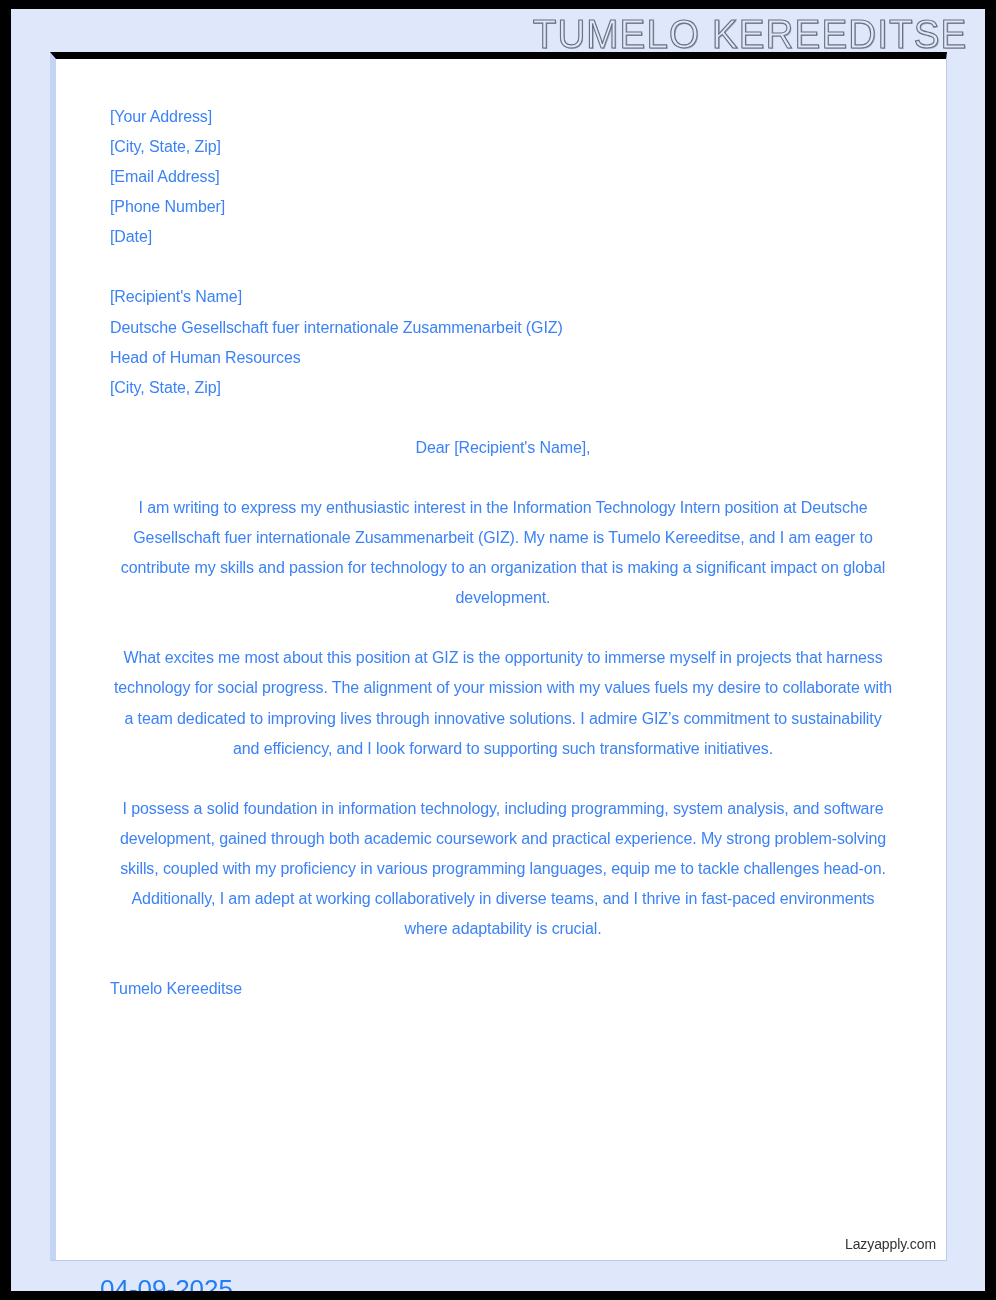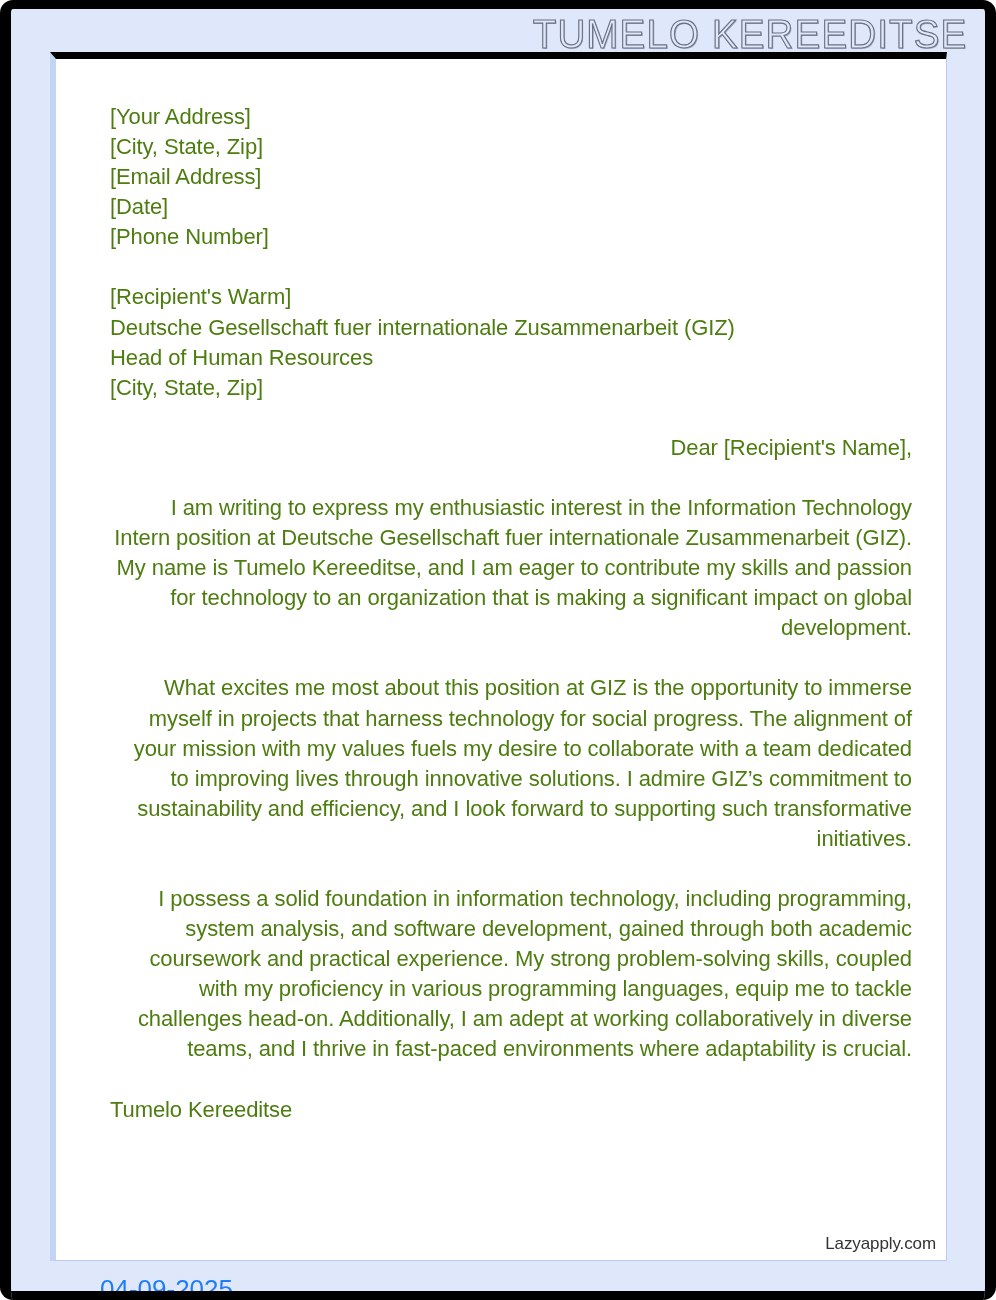--- a/index.html
+++ b/index.html
@@ -17,21 +17,20 @@
   #page {
     position: relative;
     width: 996px;
     height: 1300px;
     box-sizing: border-box;
     background: #dfe7fb;
     border-left: 11px solid #000000;
     border-right: 11px solid #000000;
     border-top: 9px solid #000000;
     overflow: hidden;
-    border-radius: 13px;
   }
 
   
   #bottom-frame {
     position: absolute;
     left: 0;
     bottom: 0;
     width: 996px;
     height: 9px;
     background: #000000;
@@ -84,51 +83,51 @@
     box-sizing: border-box;
     overflow: hidden;
   }
 
   #letter-body {
     position: absolute;
     left: 54px;
     top: 43px;
     right: 34px;
     font-family: "Liberation Sans", sans-serif;
-    font-size: 22px;
+    font-size: 16px;
     line-height: 30.1px;
-    color: #4d7c0f;
+    color: #3b82f6;
     letter-spacing: -0.1px;
   }
 
   .block {
     margin: 0 0 30px 0;
   }
   .block:last-child { margin-bottom: 0; }
 
   .line {
     white-space: pre-wrap;
   }
 
   .para {
-    margin: 0 0 30px 0;
-    text-align: right;
+    margin: 0 16px 30px 0;
+    text-align: center;
   }
 
   #signature-name {
     margin: 0;
   }
 
   
   #brand {
     position: absolute;
     right: 10px;
     bottom: 7px;
     font-family: "Liberation Sans", sans-serif;
-    font-size: 17px;
+    font-size: 14px;
     line-height: 18px;
     color: #333333;
     letter-spacing: -0.1px;
   }
 
   
   #doc-date {
     position: absolute;
     left: 89px;
     top: 1268px;
@@ -151,26 +150,26 @@
   </div>
 
   <div id="letter-card">
 
     <div id="letter-body">
 
       <div class="block">
         <div class="line">[Your Address]</div>
         <div class="line">[City, State, Zip]</div>
         <div class="line">[Email Address]</div>
+        <div class="line">[Phone Number]</div>
         <div class="line">[Date]</div>
-        <div class="line">[Phone Number]</div>
       </div>
 
       <div class="block">
-        <div class="line">[Recipient's Warm]</div>
+        <div class="line">[Recipient's Name]</div>
         <div class="line">Deutsche Gesellschaft fuer internationale Zusammenarbeit (GIZ)</div>
         <div class="line">Head of Human Resources</div>
         <div class="line">[City, State, Zip]</div>
       </div>
 
       <p class="para">Dear [Recipient's Name],</p>
 
       <p class="para">I am writing to express my enthusiastic interest in the Information Technology Intern position at Deutsche Gesellschaft fuer internationale Zusammenarbeit (GIZ). My name is Tumelo Kereeditse, and I am eager to contribute my skills and passion for technology to an organization that is making a significant impact on global development.</p>
       <p class="para">What excites me most about this position at GIZ is the opportunity to immerse myself in projects that harness technology for social progress. The alignment of your mission with my values fuels my desire to collaborate with a team dedicated to improving lives through innovative solutions. I admire GIZ’s commitment to sustainability and efficiency, and I look forward to supporting such transformative initiatives.</p>
       <p class="para">I possess a solid foundation in information technology, including programming, system analysis, and software development, gained through both academic coursework and practical experience. My strong problem-solving skills, coupled with my proficiency in various programming languages, equip me to tackle challenges head-on. Additionally, I am adept at working collaboratively in diverse teams, and I thrive in fast-paced environments where adaptability is crucial.</p>

